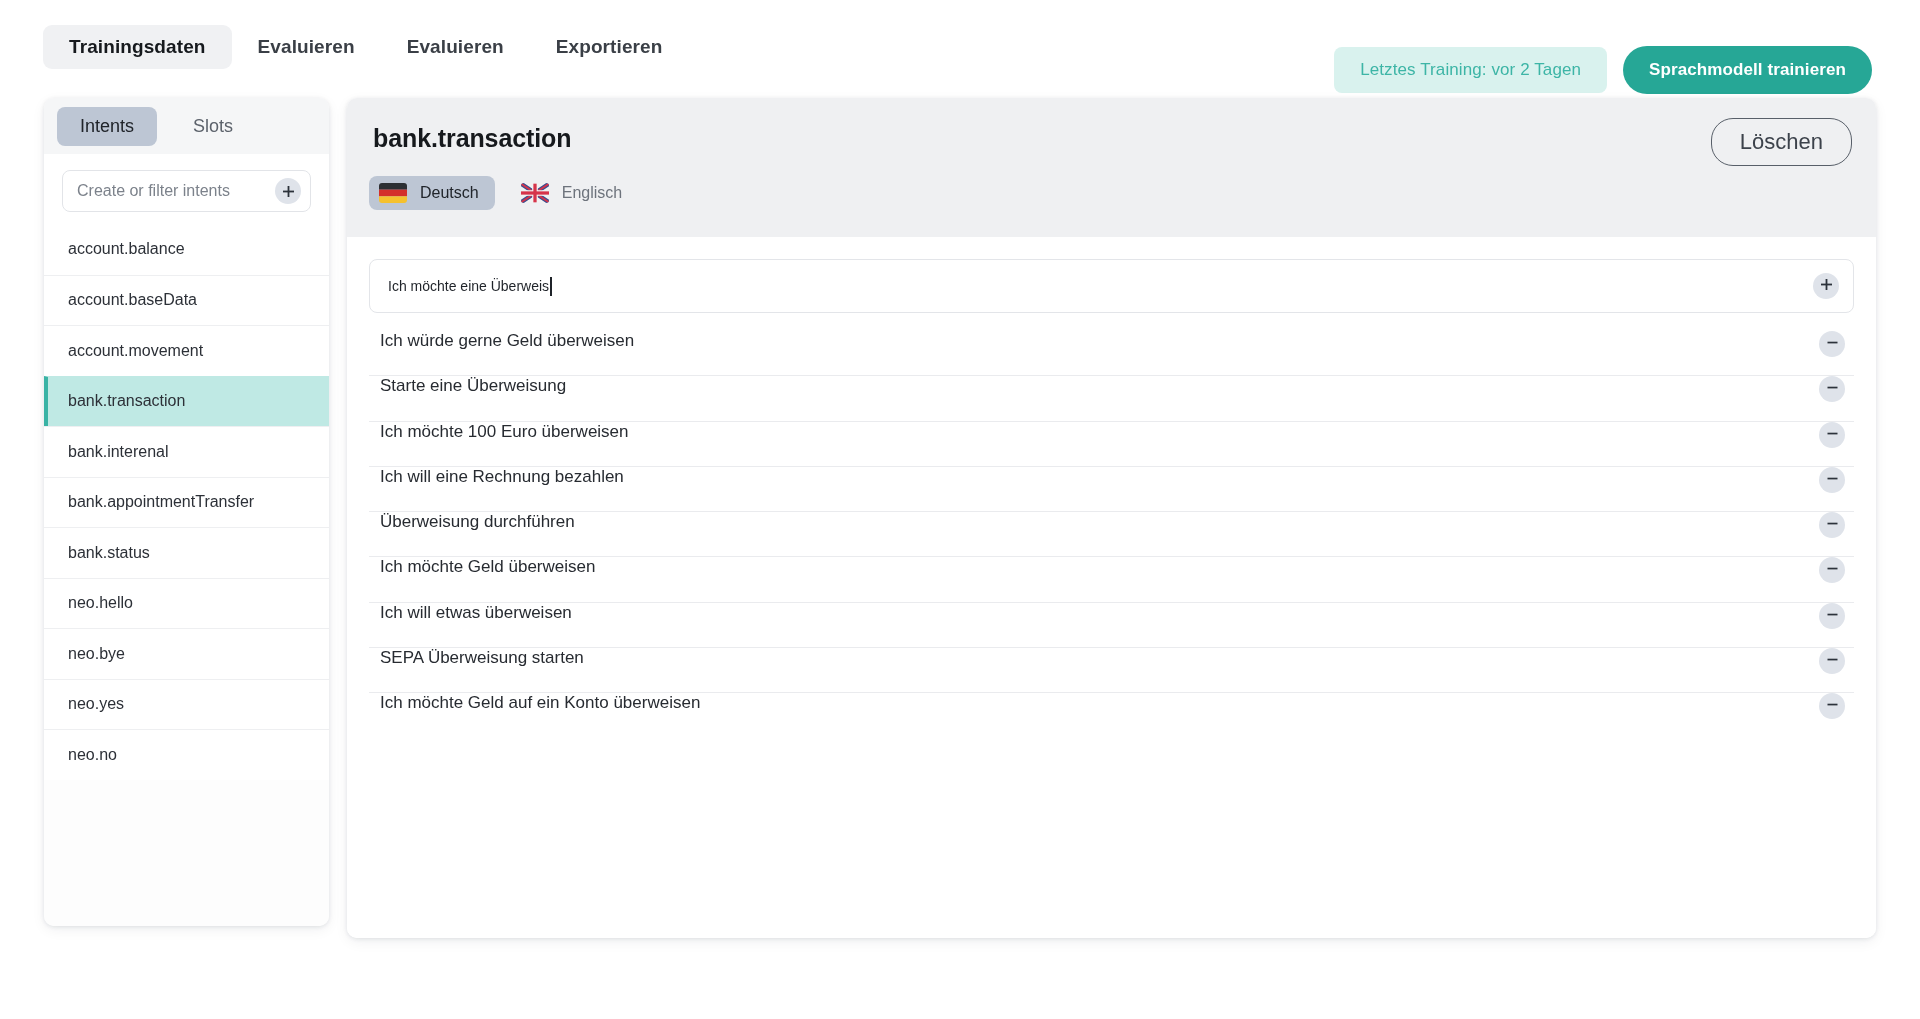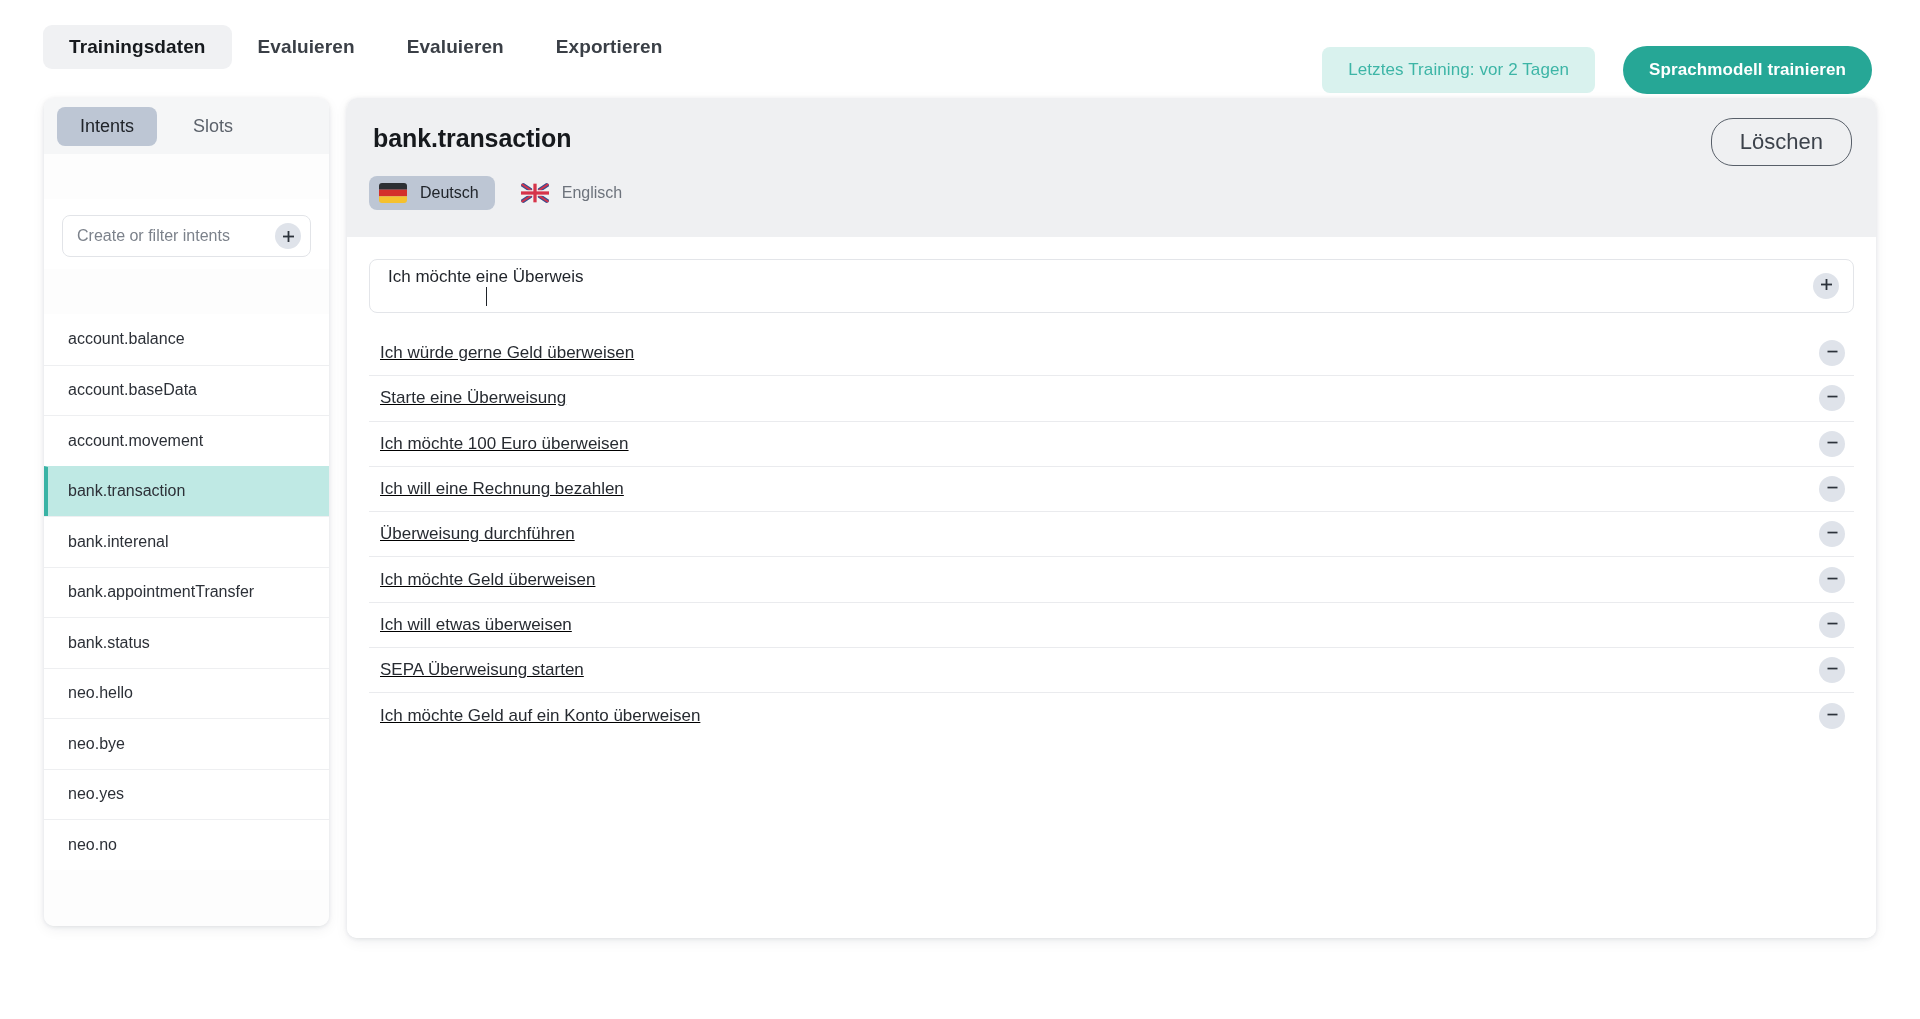--- a/index.html
+++ b/index.html
@@ -45,21 +45,21 @@
     color: #16191d;
   }
   .nav-tab:not(.is-active) { color: #3a3f46; }
 
   .topbar-right {
     position: absolute;
     right: 48px;
     top: 46px;
     display: flex;
     align-items: center;
-    gap: 28px;
+    gap: 16px;
   }
 
   .last-training-badge {
     background: #d9f2ee;
     color: #3db5a6;
     font-size: 17px;
     padding: 13px 26px;
     border-radius: 8px;
     white-space: nowrap;
     letter-spacing: 0.1px;
@@ -85,21 +85,20 @@
     left: 44px;
     top: 98px;
     width: 285px;
     height: 828px;
     background: #fdfdfd;
     border-radius: 10px;
     box-shadow: 0 1px 4px rgba(20,30,50,0.10), 0 4px 14px rgba(20,30,50,0.06);
     overflow: hidden;
     display: flex;
     flex-direction: column;
-    gap: 45px;
   }
 
   .sidebar-tabs {
     display: flex;
     align-items: center;
     background: #f5f6f7;
     height: 56px;
     padding: 0 10px;
     flex: 0 0 auto;
   }
@@ -280,25 +279,24 @@
     border: 1px solid #e3e5e9;
     border-radius: 8px;
     display: flex;
     align-items: center;
     padding: 0 18px;
     position: relative;
     background: #ffffff;
   }
 
   .new-utterance-text {
-    font-size: 17px;
+    font-size: 14px;
     color: #1f2329;
     display: flex;
     align-items: center;
-    flex-direction: column;
   }
   .text-caret {
     display: inline-block;
     width: 1.5px;
     height: 19px;
     background: #1f2329;
     margin-left: 1px;
   }
 
   .add-utterance-btn {
@@ -311,26 +309,24 @@
     display: flex;
     align-items: center;
     justify-content: center;
     border: none;
     cursor: pointer;
   }
 
   .utterance-row {
     height: 45.3px;
     display: flex;
-    align-items: center;
     position: relative;
     border-bottom: 1px solid #eaebee;
     padding-left: 11px;
     padding-right: 56px;
-    text-decoration: underline;
   }
   .utterance-row:last-child { border-bottom: none; }
 
   .utterance-text {
     font-size: 17px;
     color: #272b31;
   }
 
   .remove-utterance-btn {
     position: absolute;

